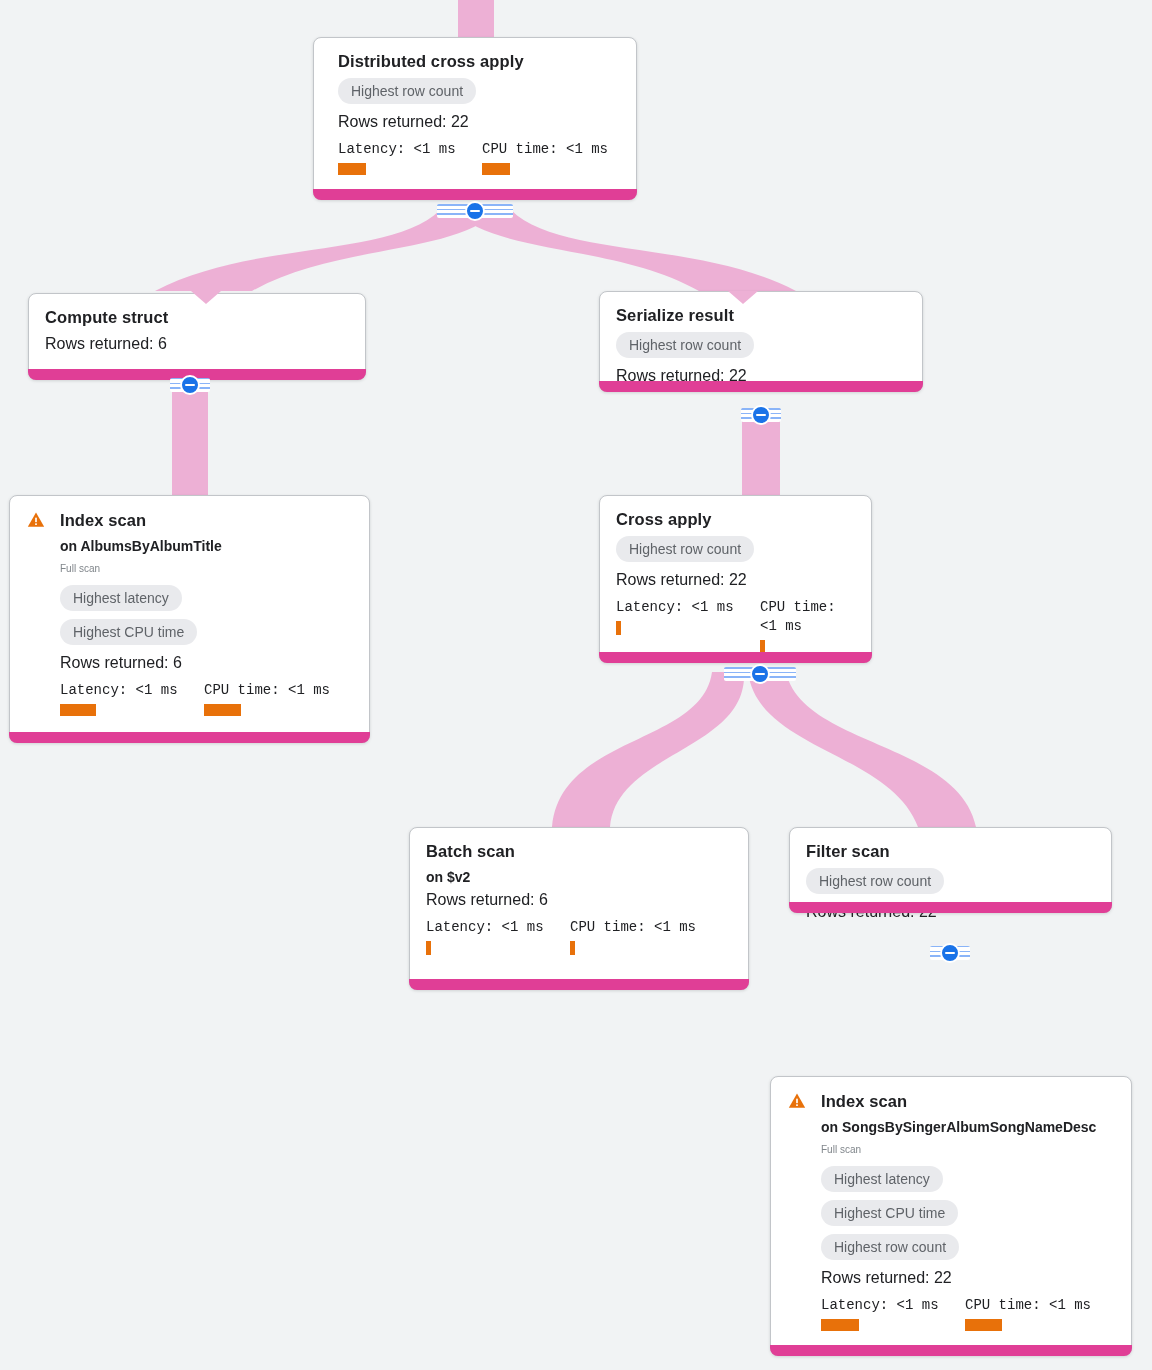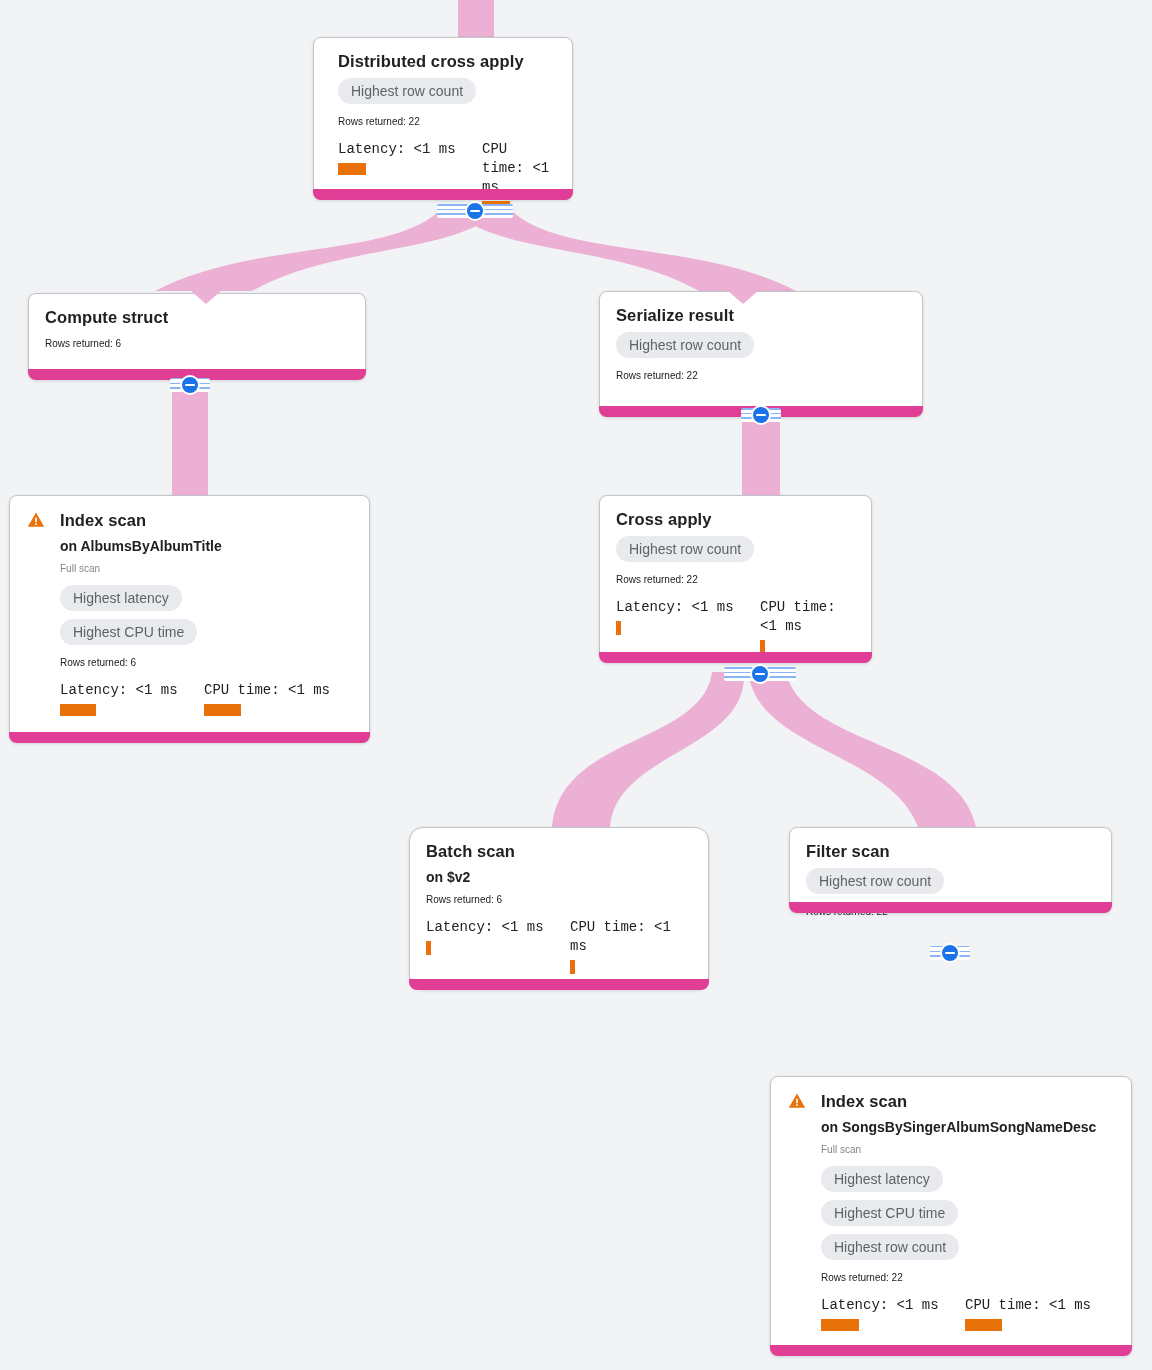--- a/index.html
+++ b/index.html
@@ -26,31 +26,31 @@
   .title{font-size:16.5px;font-weight:700;letter-spacing:.1px;color:var(--tx);}
   .warn{width:20px;height:20px;flex:0 0 20px;display:inline-flex;}
   .indent{margin-left:34px;}
   .on-line{font-size:14px;line-height:19px;margin-bottom:3px;color:var(--tx);font-weight:bold;}
   .muted-line{font-size:10px;line-height:19px;margin-bottom:7px;color:var(--muted);}
   .badge{
     display:table;background:var(--badge-bg);color:var(--badge-tx);
     font-size:14px;line-height:26px;padding:0 13px;border-radius:13px;
     margin:0 0 8px 0;white-space:nowrap;
   }
-  .rows-line{font-size:10px;line-height:19px;margin-top:2px;color:var(--tx);}
+  .rows-line{font-size:16px;line-height:19px;margin-top:2px;color:var(--tx);}
   .metrics{display:grid;grid-template-columns:144px auto;margin-top:9px;font-family:Liberation Mono, monospace;}
   .mlabel{font-size:14px;line-height:19px;color:var(--tx);}
   .bar{display:block;background:var(--orange);margin-top:4px;}
   
-  .n1{left:313px;top:37px;width:260px;height:163px;padding-left:24px;}
+  .n1{left:313px;top:37px;width:324px;height:163px;padding-left:24px;}
   .n2{left:28px;top:293px;width:338px;height:87px;}
-  .n3{left:599px;top:291px;width:324px;height:126px;}
+  .n3{left:599px;top:291px;width:324px;height:101px;}
   .n4{left:9px;top:495px;width:361px;height:248px;}
   .n5{left:599px;top:495px;width:273px;height:168px;}
-  .n6{left:409px;top:827px;width:300px;height:163px;border-radius:14px;}
+  .n6{left:409px;top:827px;width:340px;height:163px;}
   .n7{left:789px;top:827px;width:323px;height:86px;}
   .n8{left:770px;top:1076px;width:362px;height:280px;}
   
   .tip{position:absolute;z-index:3;width:0;height:0;
     border-left:15px solid transparent;border-right:15px solid transparent;
     border-top:13px solid var(--ribbon);}
   
   .cbtn{position:absolute;z-index:4;height:22px;cursor:pointer;}
   .cbtn .band{
     position:absolute;left:0;right:0;top:4px;height:14px;

